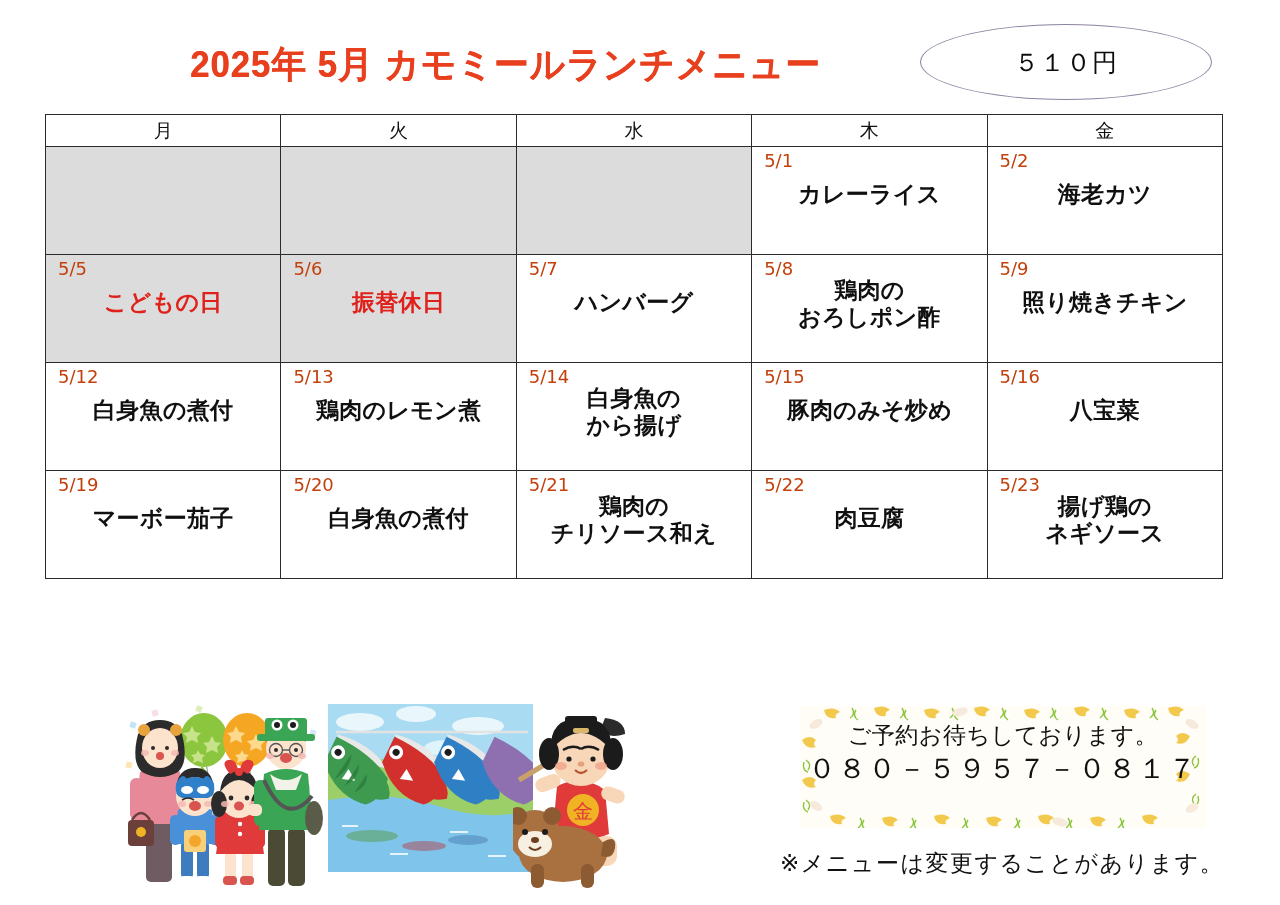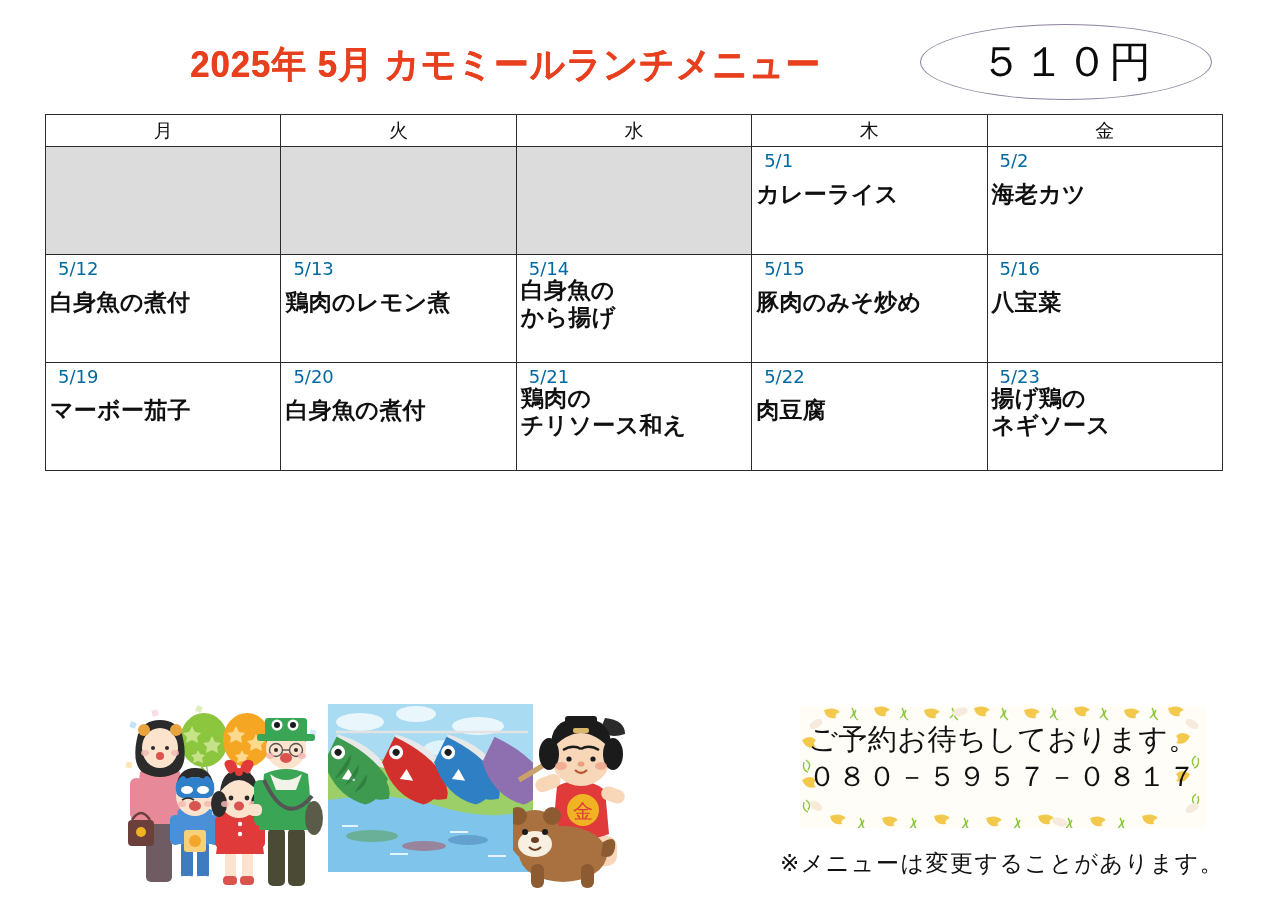--- a/index.html
+++ b/index.html
@@ -25,21 +25,21 @@
     text-shadow:0.5px 0 0 #e8401e;
   }
   .price-badge{
     position:absolute;left:920px;top:24px;
     width:290px;height:74px;
     border:1.5px solid #8d82a0;
     border-radius:50%;
     display:flex;align-items:center;justify-content:center;
   }
   .price-text{
-    font-size:42px;color:#0b0b0b;letter-spacing:1px;
+    font-size:25px;color:#0b0b0b;letter-spacing:1px;
     font-family:Liberation Mono, monospace;
   }
 
   
   .cal-wrap{position:absolute;left:45px;top:114px;width:1178px;}
   table.cal{
     border-collapse:collapse;width:1178px;
     table-layout:fixed;
   }
   table.cal th,table.cal td{
@@ -48,25 +48,26 @@
   }
   table.cal th{
     height:31px;
     font-size:19px;font-weight:normal;color:#101010;
     text-align:center;vertical-align:middle;
   }
   table.cal td{height:107px;position:relative;}
   td.gray{background:#dcdcdc;}
   .date{
     position:absolute;left:12px;top:3px;
-    font-size:18px;color:#0369a1;
+    font-size:18px;color:#c2410c;
     font-family:"DejaVu Sans",sans-serif;
   }
   .menu{
     position:absolute;left:0;right:0;top:34px;
+    text-align:center;
     font-size:23px;font-weight:bold;color:#101010;
     line-height:1.18;
     padding:0 4px;
     letter-spacing:0.3px;
   }
   .menu.two{top:22px;}
   .menu.holiday{color:#e0201a;font-weight:bold;}
 
   
   .illus{position:absolute;left:118px;top:694px;width:520px;height:205px;}
@@ -82,21 +83,21 @@
     background:#fffdf6;
     border:12px solid transparent;
     box-sizing:border-box;
   }
   .frame-deco{position:absolute;left:800px;top:706px;width:406px;height:122px;pointer-events:none;}
 
   .contact-text{
     position:absolute;left:806px;top:720px;width:394px;
     text-align:center;color:#111;
   }
-  .ct-line{font-size:29px;line-height:1.32;letter-spacing:0.5px;}
+  .ct-line{font-size:23px;line-height:1.32;letter-spacing:0.5px;}
   .ct-tel{font-size:28px;letter-spacing:2px;font-family:"DejaVu Sans",sans-serif;text-align:center;}
   .note{
     position:absolute;left:780px;top:848px;width:480px;
     font-size:23px;color:#111;letter-spacing:1.5px;text-align:left;
     font-family:"Liberation Sans","DejaVu Sans",sans-serif;
   }
 </style>
 </head>
 <body>
 
@@ -125,20 +126,42 @@
             <td class="gray"></td>
             <td class="gray"></td>
             <td class="gray"></td>
             <td>
               <div class="date">5/1</div>
               <div class="menu">カレーライス</div>
             </td>
             <td>
               <div class="date">5/2</div>
               <div class="menu">海老カツ</div>
+            </td>
+          </tr>
+          <tr>
+            <td class="gray">
+              <div class="date">5/5</div>
+              <div class="menu holiday">こどもの日</div>
+            </td>
+            <td class="gray">
+              <div class="date">5/6</div>
+              <div class="menu holiday">振替休日</div>
+            </td>
+            <td>
+              <div class="date">5/7</div>
+              <div class="menu">ハンバーグ</div>
+            </td>
+            <td>
+              <div class="date">5/8</div>
+              <div class="menu two">鶏肉の<br>おろしポン酢</div>
+            </td>
+            <td>
+              <div class="date">5/9</div>
+              <div class="menu">照り焼きチキン</div>
             </td>
           </tr>
           <tr>
             <td>
               <div class="date">5/12</div>
               <div class="menu">白身魚の煮付</div>
             </td>
             <td>
               <div class="date">5/13</div>
               <div class="menu">鶏肉のレモン煮</div>

